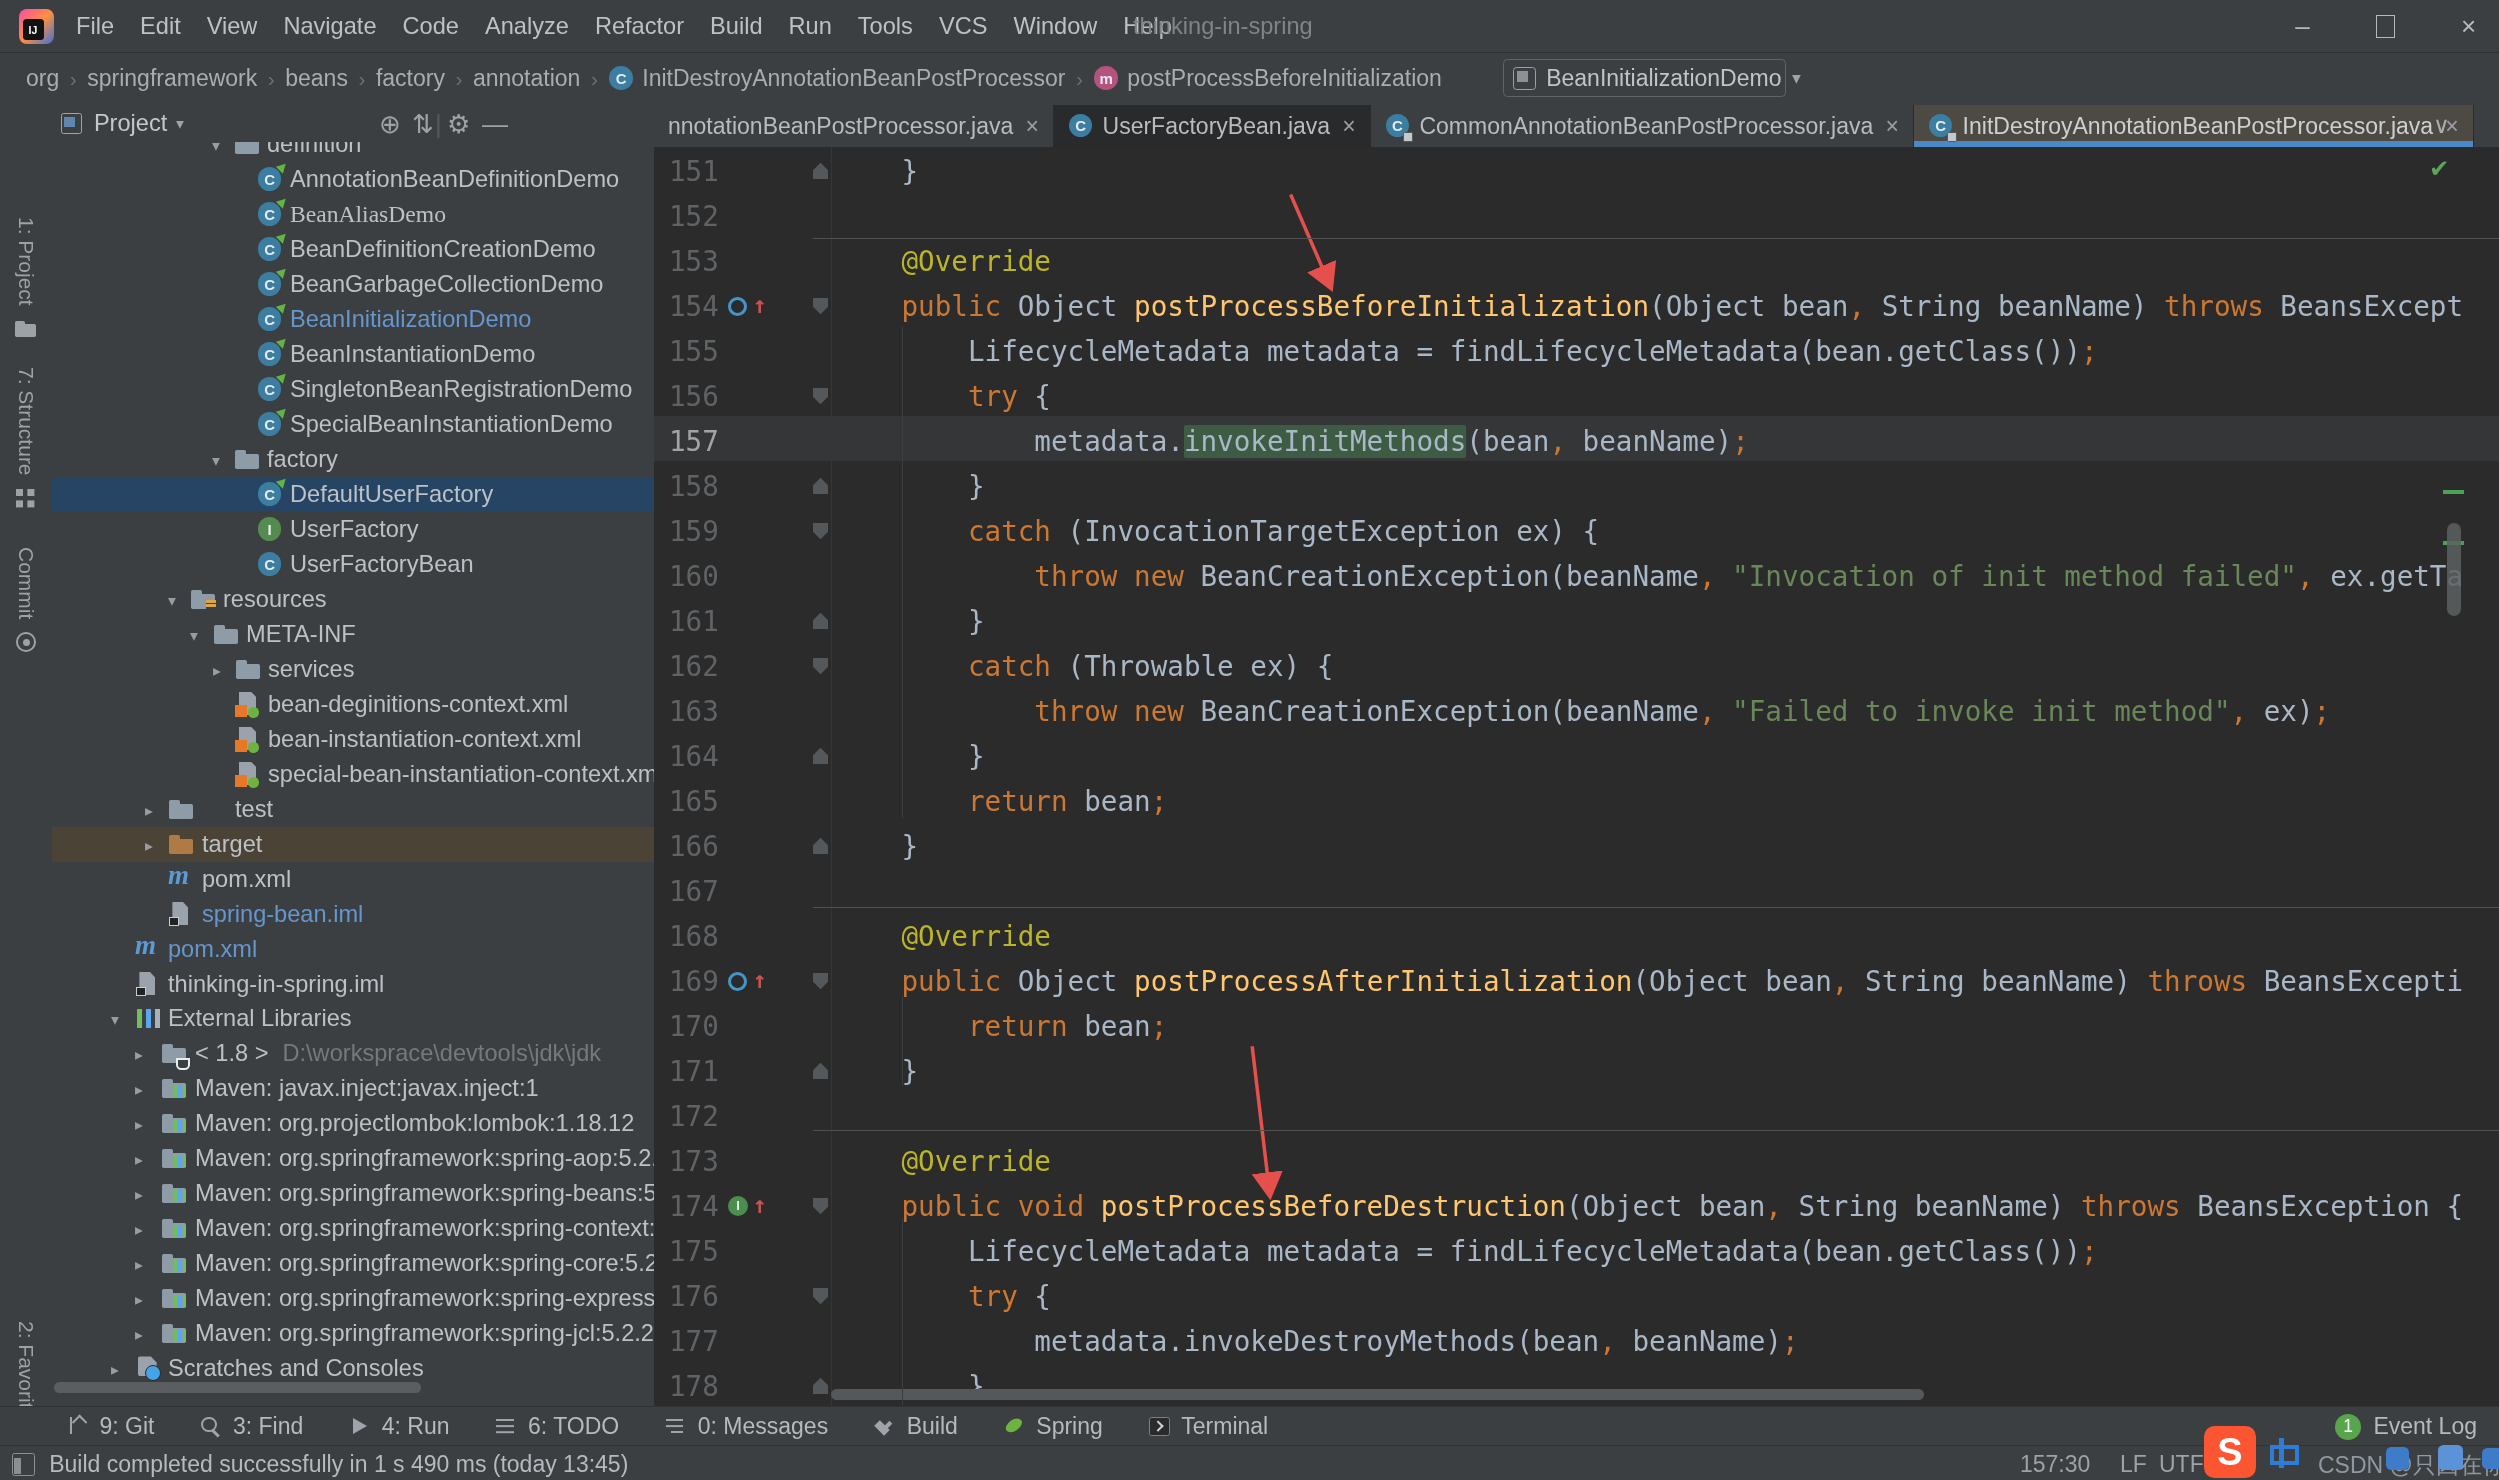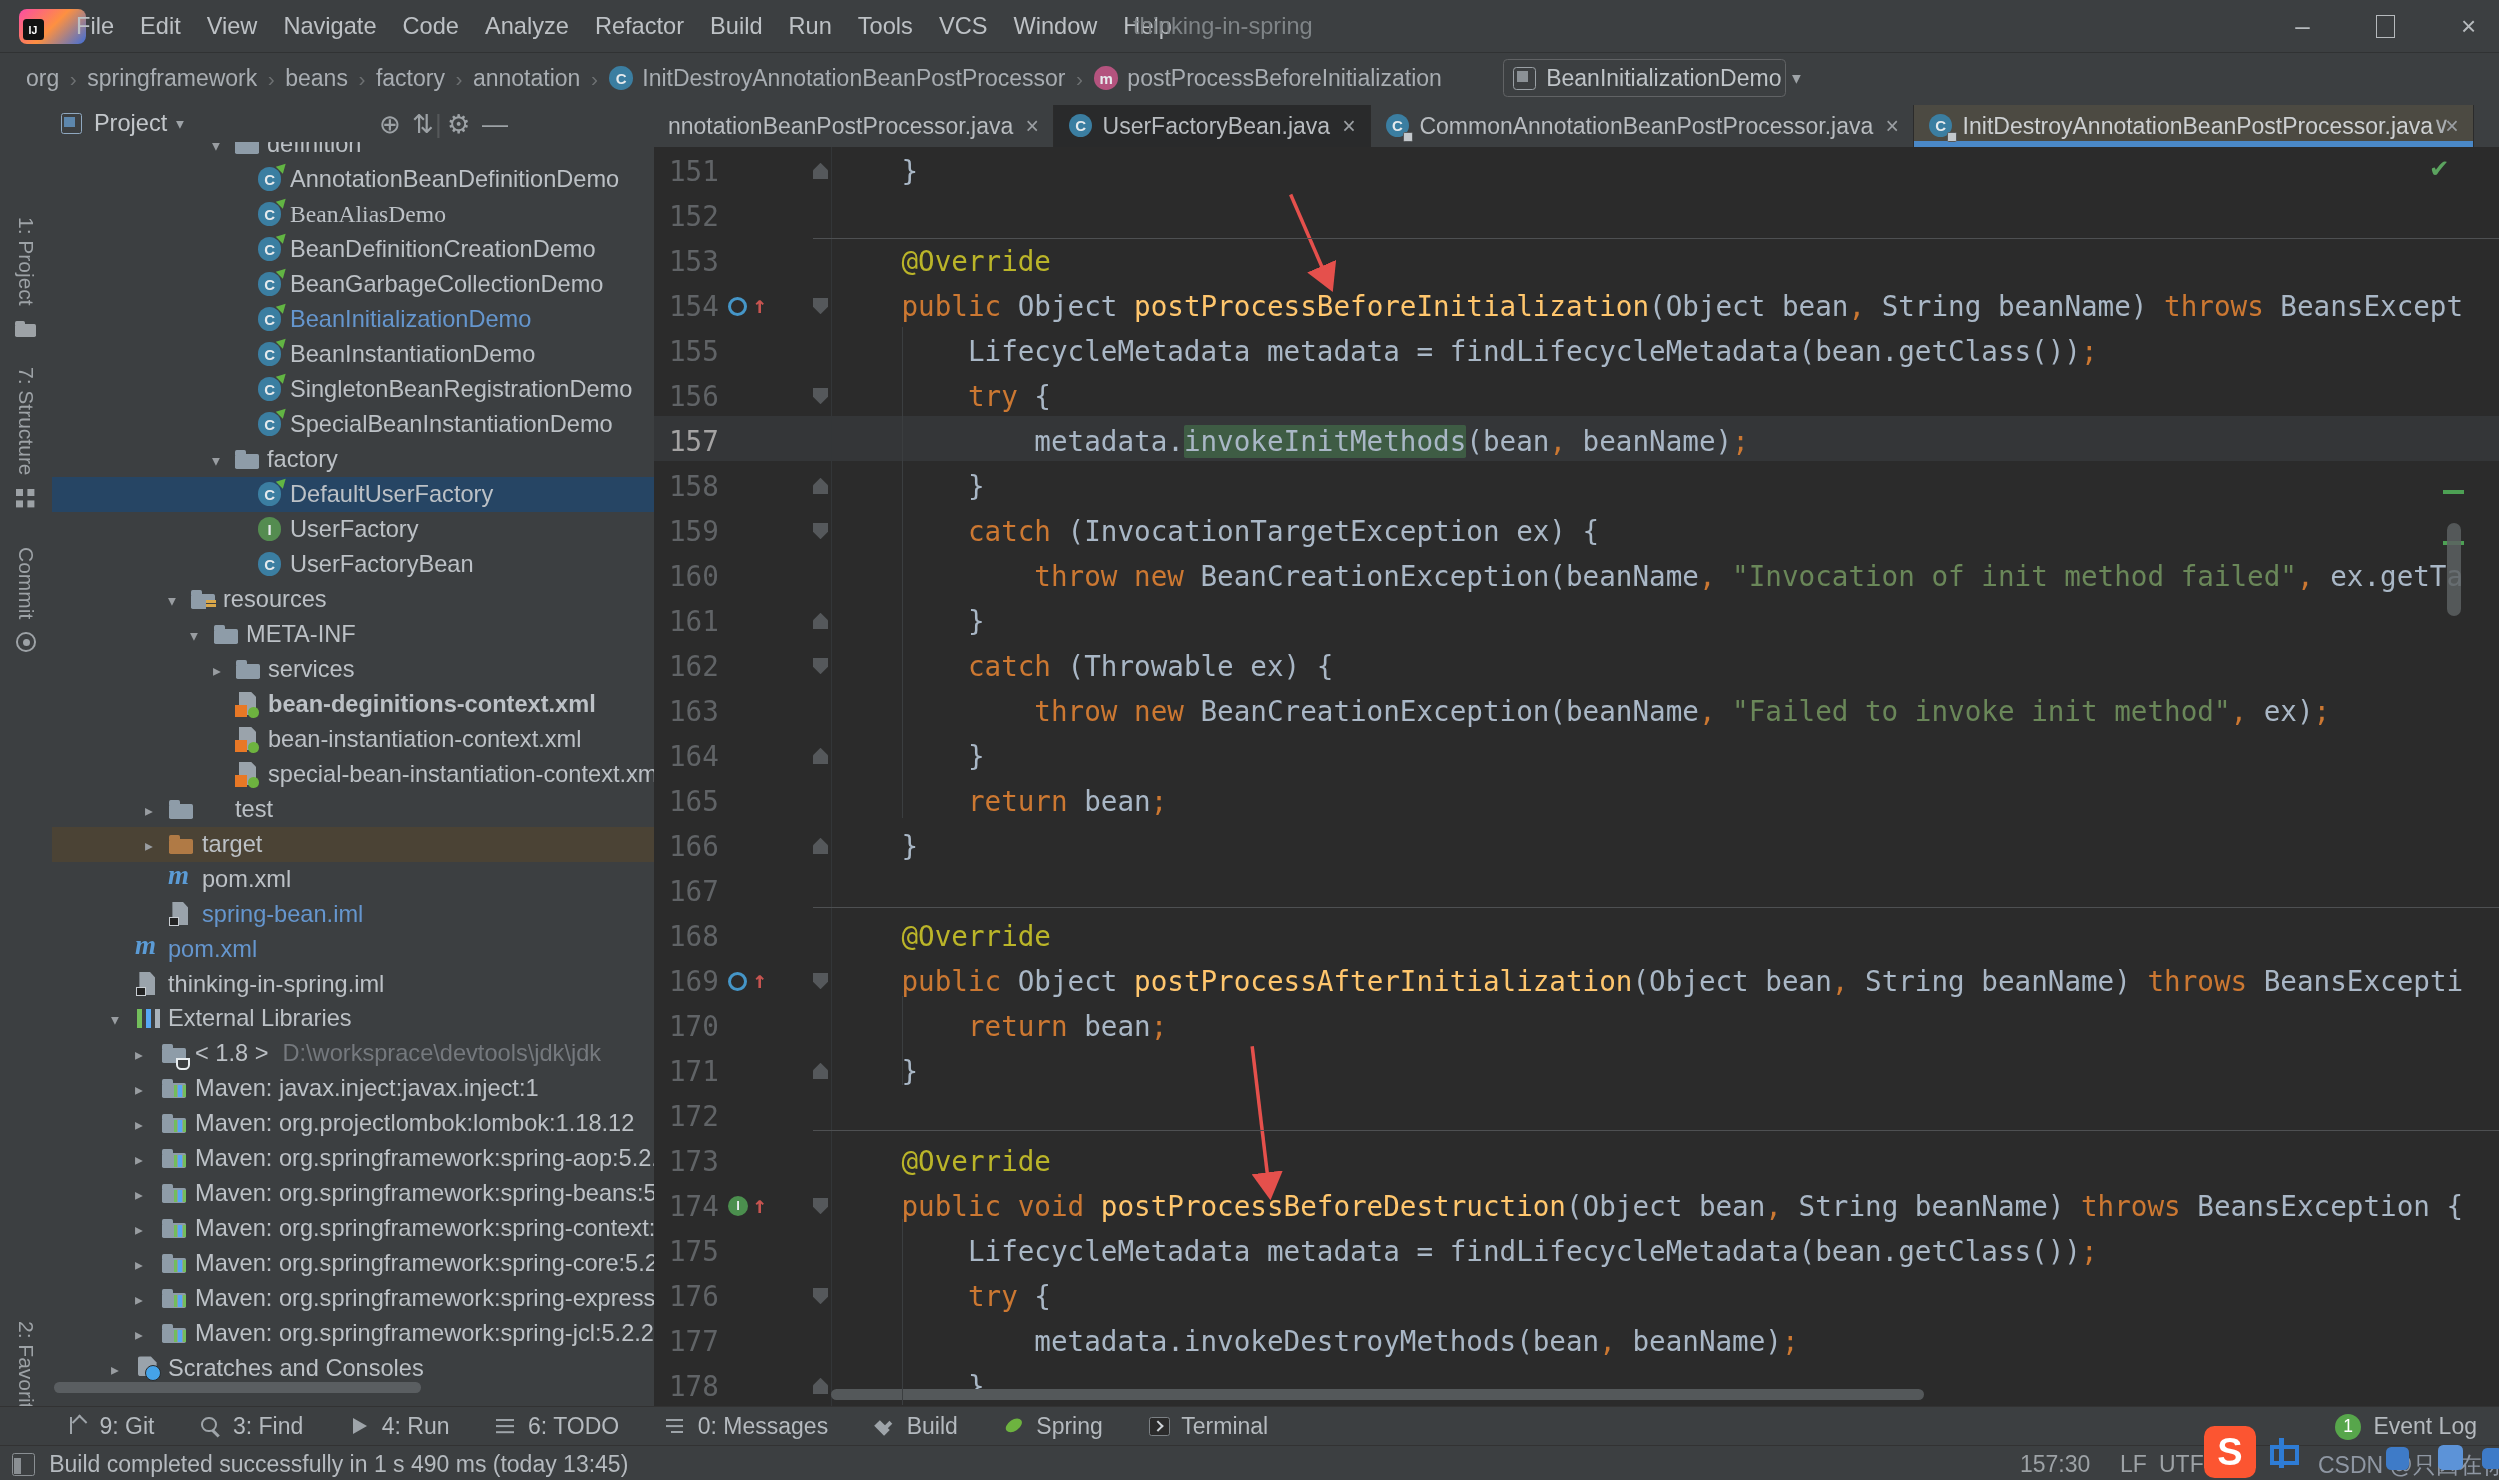--- a/index.html
+++ b/index.html
@@ -1,21 +1,21 @@
 <!DOCTYPE html>
 <html style="font-size:14px"><head>
 <meta charset="utf-8">
 <style>
   html,body{margin:0;padding:0;background:#1e1e1e;}
   #app{position:relative;width:2500px;height:1481px;overflow:hidden;background:#2b2b2b;
        font-family:"Liberation Sans",sans-serif;color:#bbbfc3;}
   
   #titlebar{position:absolute;left:0;top:0;width:2500px;height:52px;background:#3c3f41;border-bottom:0.9px solid #303233;}
   #logo{position:absolute;left:19px;top:8.7px;width:35px;height:35px;border-radius:7.9px;
-        background:linear-gradient(135deg,#fc4ca4,#fd9041 50%,#3e6fdb);padding-left:32px;}
+        background:linear-gradient(135deg,#fc4ca4,#fd9041 50%,#3e6fdb);}
   #logo .in{position:absolute;left:3.5px;top:10.5px;width:21px;height:21px;background:#121212;border-radius:3.5px;
         color:#fff;font:bold 10.5px "Liberation Sans",sans-serif;display:flex;align-items:center;justify-content:center;}
   #menubar{position:absolute;left:63px;top:0;height:52px;display:flex;align-items:center;}
   .menu-item{padding:0 13px;font-size:23.6px;color:#bdc1c5;}
   #win-title{position:absolute;left:1133px;top:13px;font-size:23.6px;color:#7f8487;}
   .winbtn{position:absolute;top:10.5px;width:49px;height:31.5px;display:flex;align-items:center;justify-content:center;color:#b6babd;font-size:26px;}
   #btn-min{left:2278px}#btn-max{left:2361px}#btn-close{left:2444px}
   #btn-max .sq{width:17.5px;height:21px;border:1.7px solid #b6babd;}
   
   #toolbar{position:absolute;left:0;top:53px;width:2500px;height:52px;background:#3c3f41;border-bottom:0.9px solid #2f3132;}
@@ -484,21 +484,21 @@
           <span class="lbl" style="left: 194px;">META-INF</span>
         </div>
         <div class="trow" style="top: 547px;">
           <span class="arrow" style="left: 161px;">▸</span>
           <span class="ticon t-folder" style="left: 183px;">
             <span class="i1"></span>
             <span class="i2"></span>
           </span>
           <span class="lbl" style="left: 216px;">services</span>
         </div>
-        <div class="trow" style="top: 582px; font-weight: bold;">
+        <div class="trow" style="top: 582px;">
           <span class="ticon t-xml" style="left: 183px;">
             <span class="i1"></span>
             <span class="i2"></span>
             <span class="i3"></span>
           </span>
           <span class="lbl" style="left: 216px;">bean-deginitions-context.xml</span>
         </div>
         <div class="trow" style="top: 617px;">
           <span class="ticon t-xml" style="left: 183px;">
             <span class="i1"></span>

